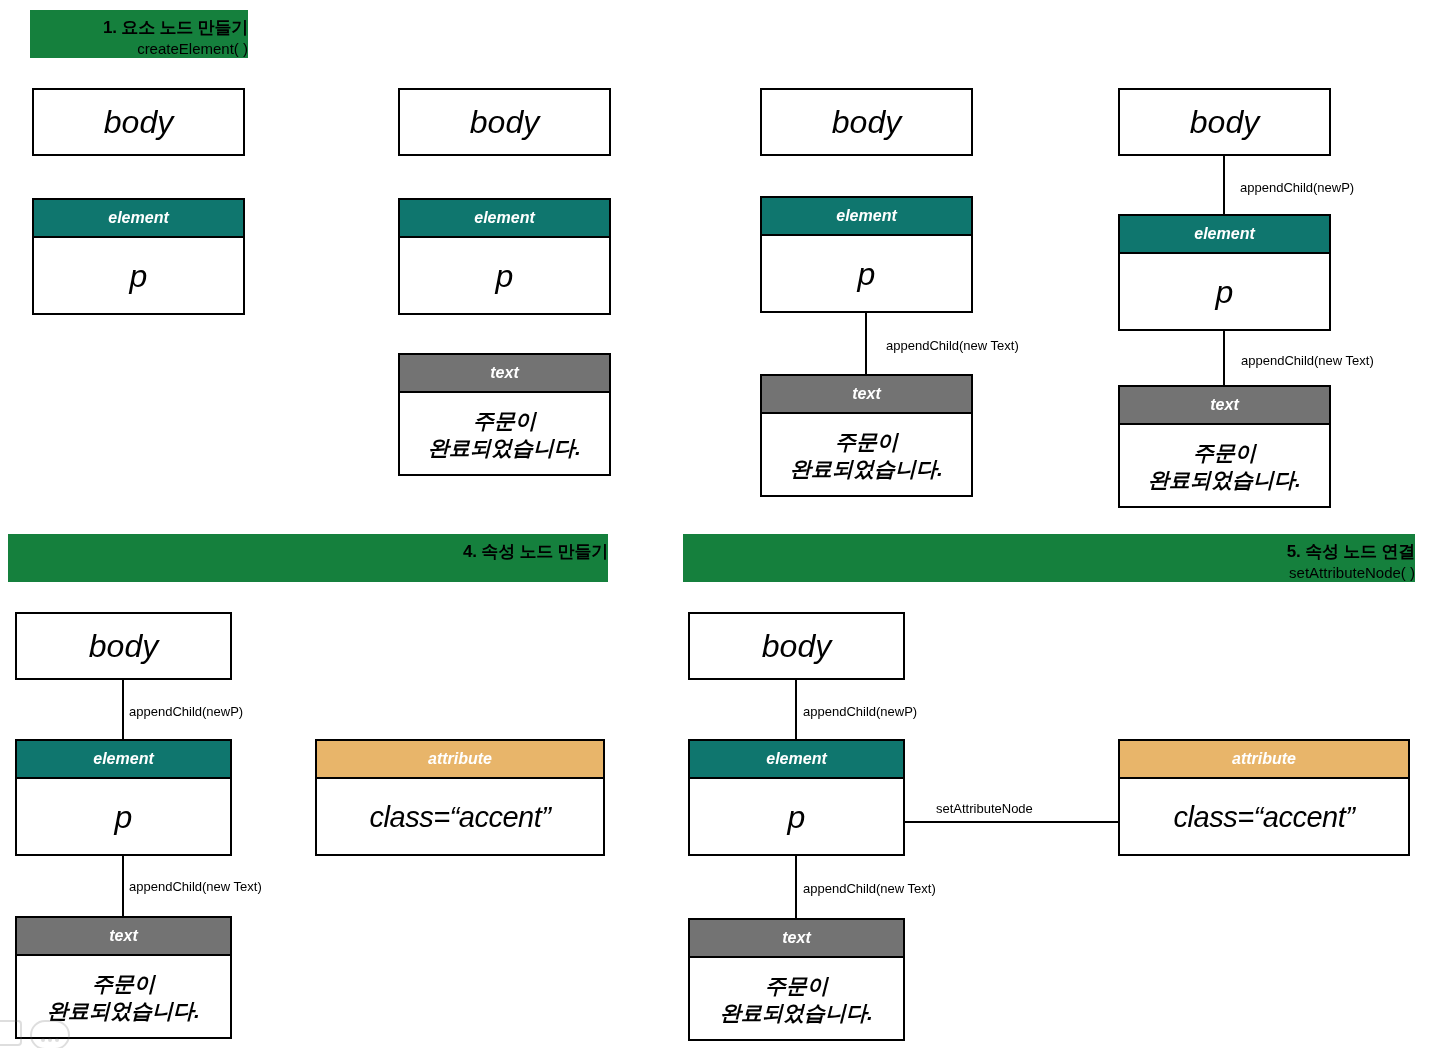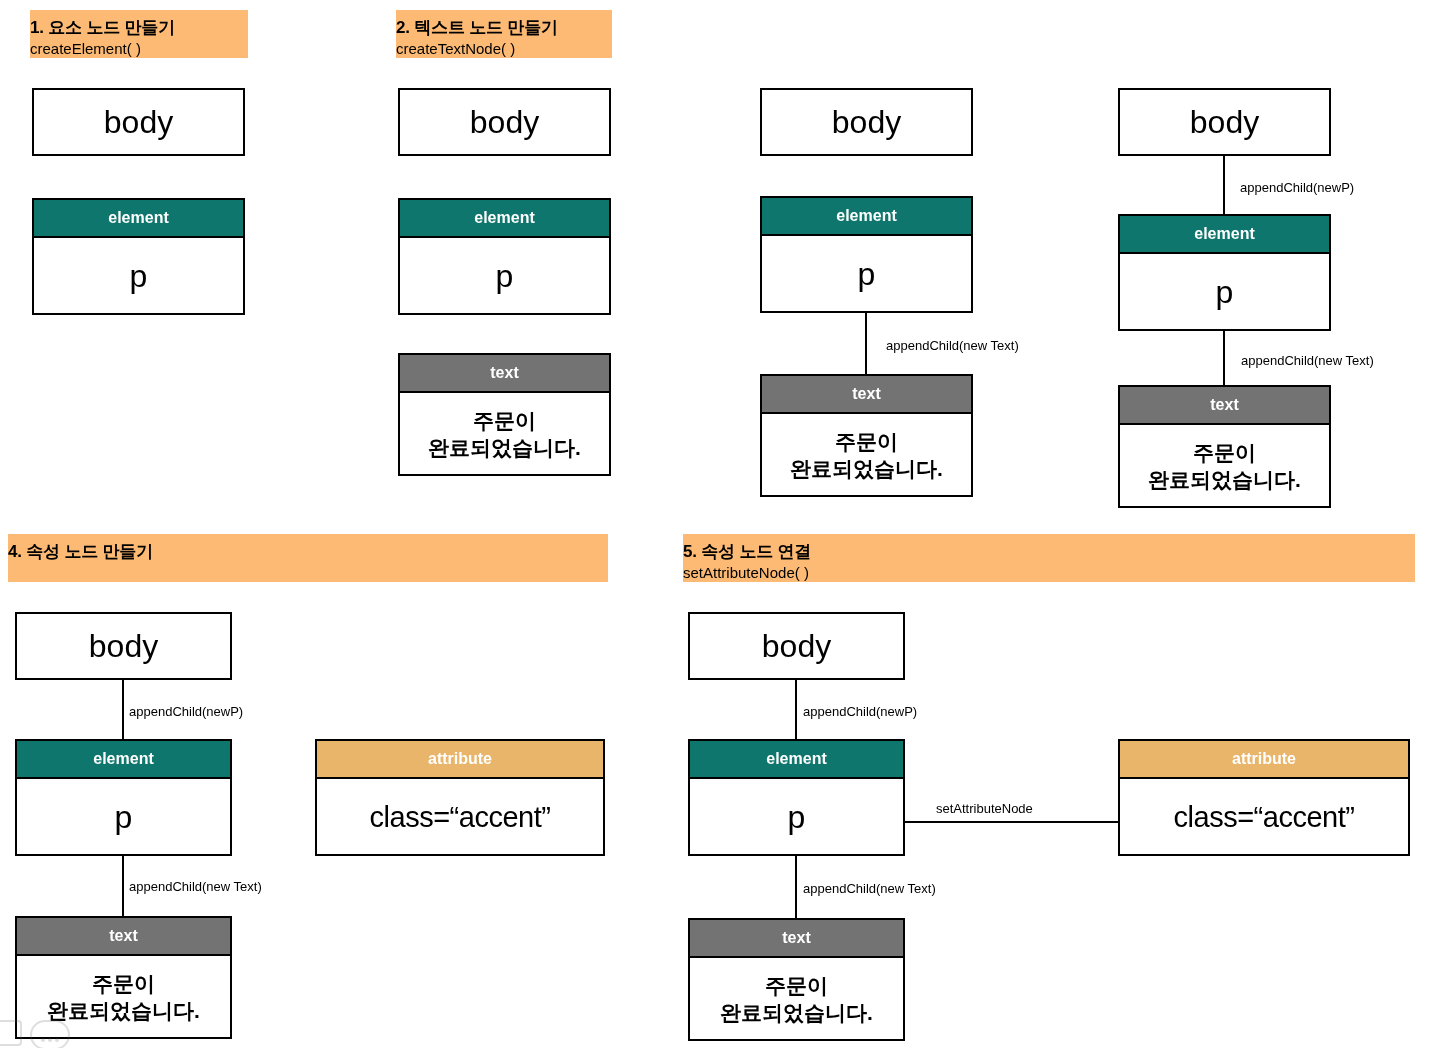--- a/index.html
+++ b/index.html
@@ -15,22 +15,22 @@
     position: relative;
     width: 1432px;
     height: 1048px;
     background: #ffffff;
     overflow: hidden;
   }
 
   
   .panel-header {
     position: absolute;
-    background: #fdba74;
-    text-align: left;
+    background: #15803d;
+    text-align: right;
     box-sizing: border-box;
     padding-top: 7px;
   }
   .panel-header .ph-title {
     display: block;
     font-size: 17px;
     font-weight: bold;
     color: #000000;
     line-height: 22px;
     letter-spacing: -0.2px;
@@ -42,20 +42,21 @@
     color: #000000;
     line-height: 20px;
   }
 
   
   .node {
     position: absolute;
     box-sizing: border-box;
     border: 2px solid #000000;
     background: #ffffff;
+    font-style: italic;
   }
   .node-head {
     box-sizing: border-box;
     height: 38px;
     line-height: 36px;
     text-align: center;
     font-size: 16px;
     font-weight: bold;
     color: #ffffff;
     border-bottom: 2px solid #000000;
@@ -145,24 +146,20 @@
 
   <div class="node" style="left:32px; top:88px; width:213px; height:68px;">
     <div class="node-body plain" style="height:100%;">body</div>
   </div>
 
   <div class="node" style="left:32px; top:198px; width:213px; height:117px;">
     <div class="node-head gray">element</div>
     <div class="node-body plain" style="height:75px;">p</div>
   </div>
 
-  <div class="panel-header" style="left:396px; top:10px; width:216px; height:48px;">
-    <span class="ph-title">2. 텍스트 노드 만들기</span>
-    <span class="ph-sub">createTextNode( )</span>
-  </div>
 
   <div class="node" style="left:398px; top:88px; width:213px; height:68px;">
     <div class="node-body plain" style="height:100%;">body</div>
   </div>
 
   <div class="node" style="left:398px; top:198px; width:213px; height:117px;">
     <div class="node-head gray">element</div>
     <div class="node-body plain" style="height:75px;">p</div>
   </div>
 

